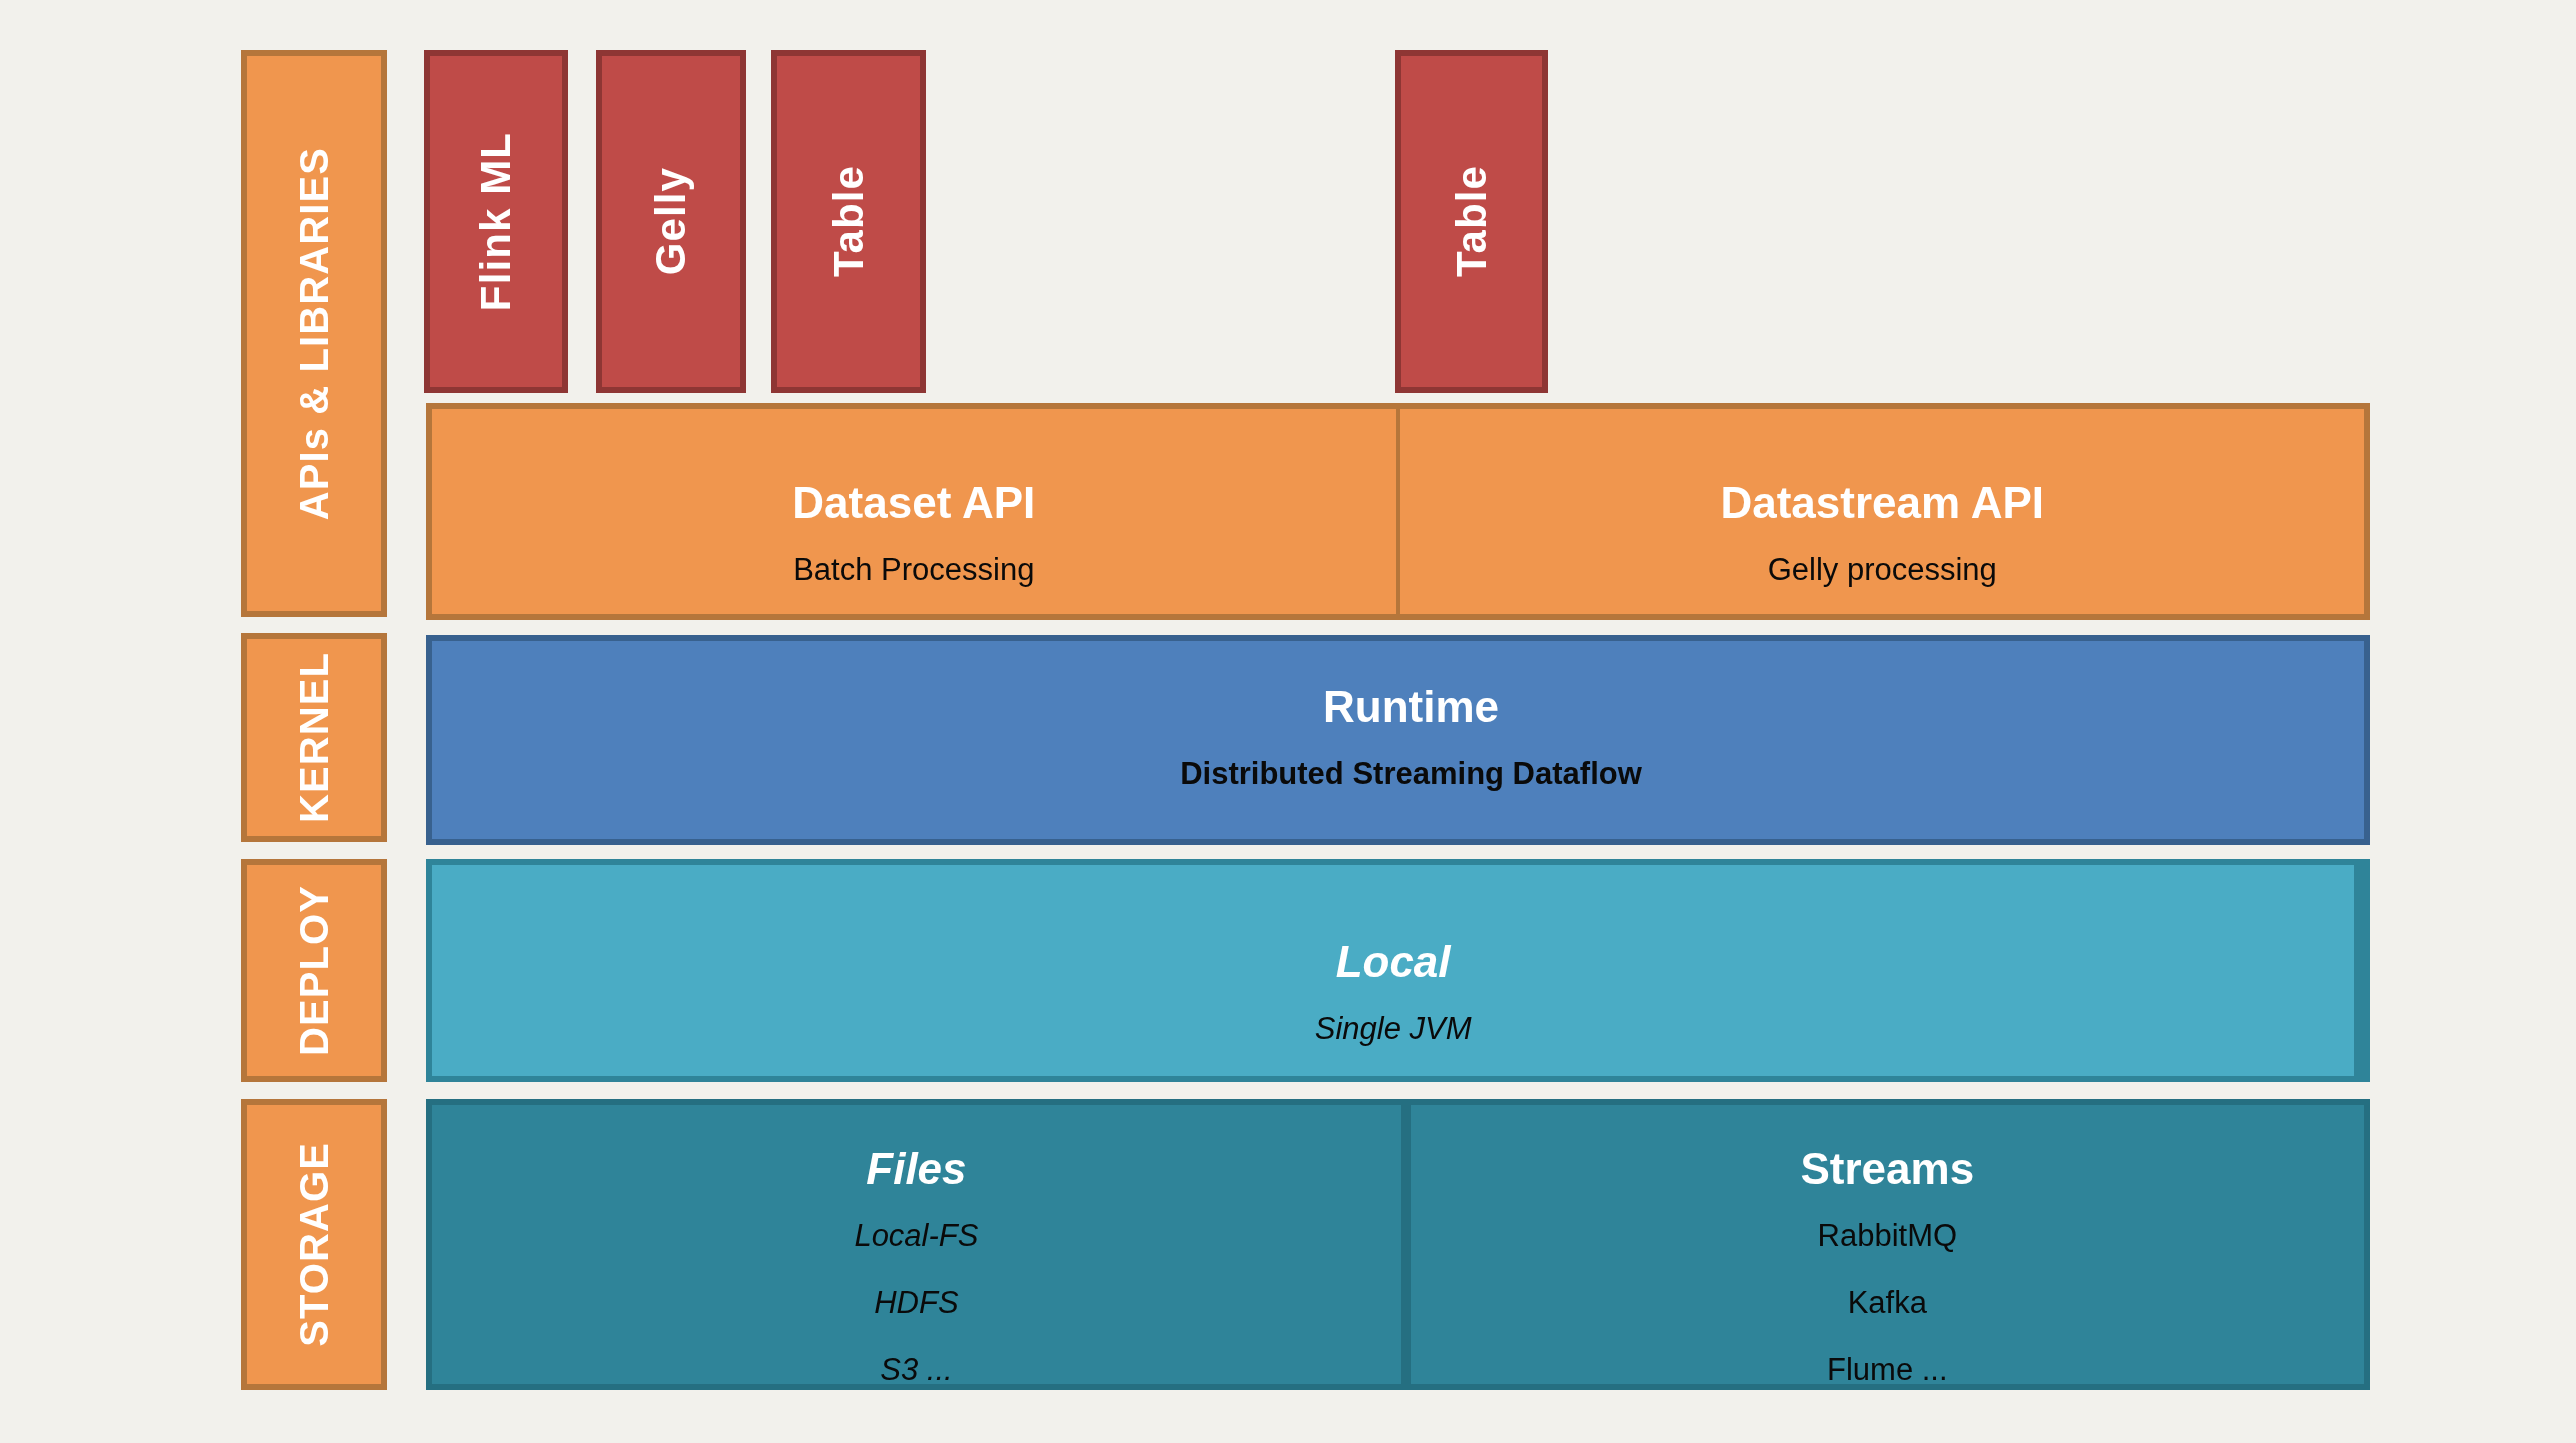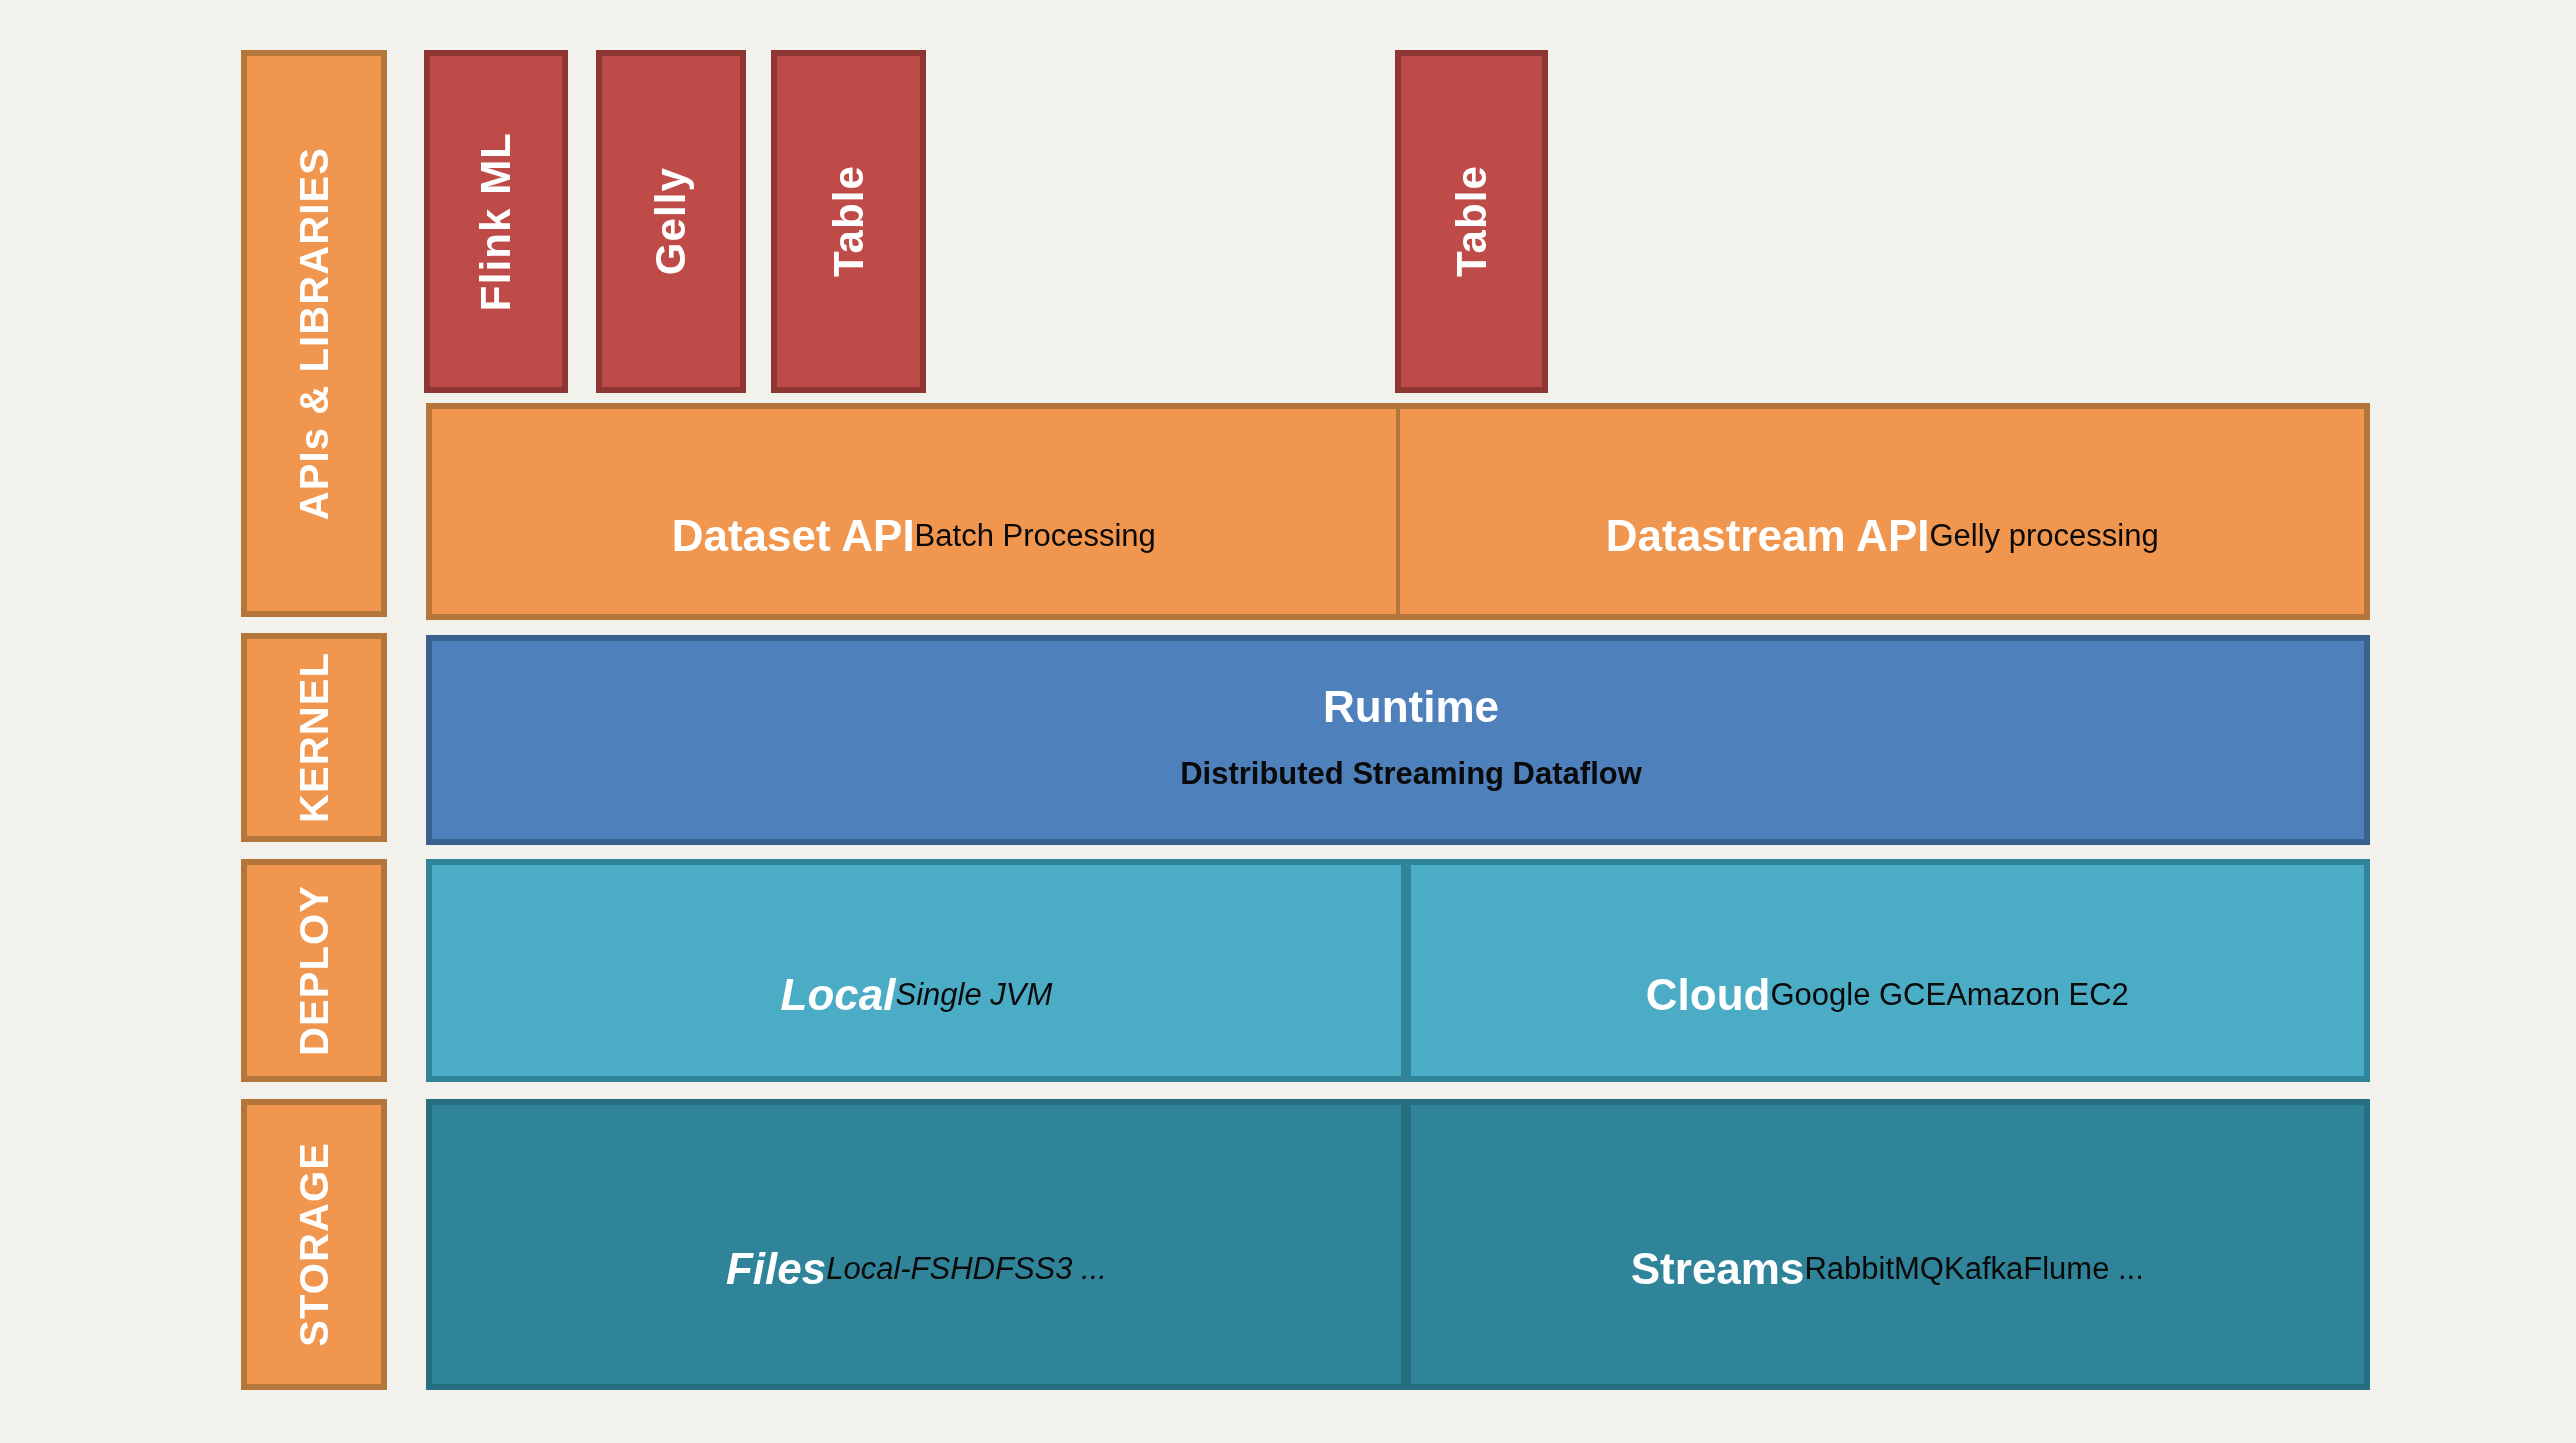--- a/index.html
+++ b/index.html
@@ -60,21 +60,21 @@
   .row{
     left:426px;width:1944px;
     display:flex;flex-direction:row;align-items:stretch;
   }
   .row-api{top:403px;height:217px;background:var(--orange);border:6px solid var(--orange-border);}
   .row-kernel{top:635px;height:210px;background:var(--blue);border:6px solid var(--blue-border);flex-direction:column;justify-content:center;align-items:center;padding-left:26px;}
   .row-deploy{top:859px;height:223px;background:var(--teal);border:6px solid var(--teal-border);}
   .row-storage{top:1099px;height:291px;background:var(--dteal);border:6px solid var(--dteal-border);align-items:center;}
   .cell{
     flex:1 1 0;
-    display:flex;flex-direction:row;justify-content:center;align-items:center;
+    display:flex;flex-direction:column;justify-content:center;align-items:center;
     text-align:center;
     margin-top:48px;
   }
   .divider{flex:0 0 4.9px;align-self:stretch;}
   .row-api .divider{background:var(--orange-border);}
   .row-deploy .divider{background:var(--teal-border);}
   .row-storage .divider{background:var(--dteal-border);}
   .c-local{flex-basis:33.2%;font-style:italic;} .c-cluster{flex-basis:34.4%;} .c-cloud{flex-basis:32.4%;}
   .title{
     color:var(--text-light);
@@ -138,25 +138,20 @@
     <div class="line line-bold">Distributed Streaming Dataflow</div>
   </div>
 
   <div class="box row row-deploy">
     <div class="cell c-local">
       <div class="title">Local</div>
       <div class="line">Single JVM</div>
     </div>
     <div class="divider"></div>
     <div class="divider"></div>
-    <div class="cell c-cloud">
-      <div class="title">Cloud</div>
-      <div class="line">Google GCE</div>
-      <div class="line">Amazon EC2</div>
-    </div>
   </div>
 
   <div class="box row row-storage">
     <div class="cell c-local">
       <div class="title">Files</div>
       <div class="line">Local-FS</div>
       <div class="line">HDFS</div>
       <div class="line">S3 ...</div>
     </div>
     <div class="divider"></div>

